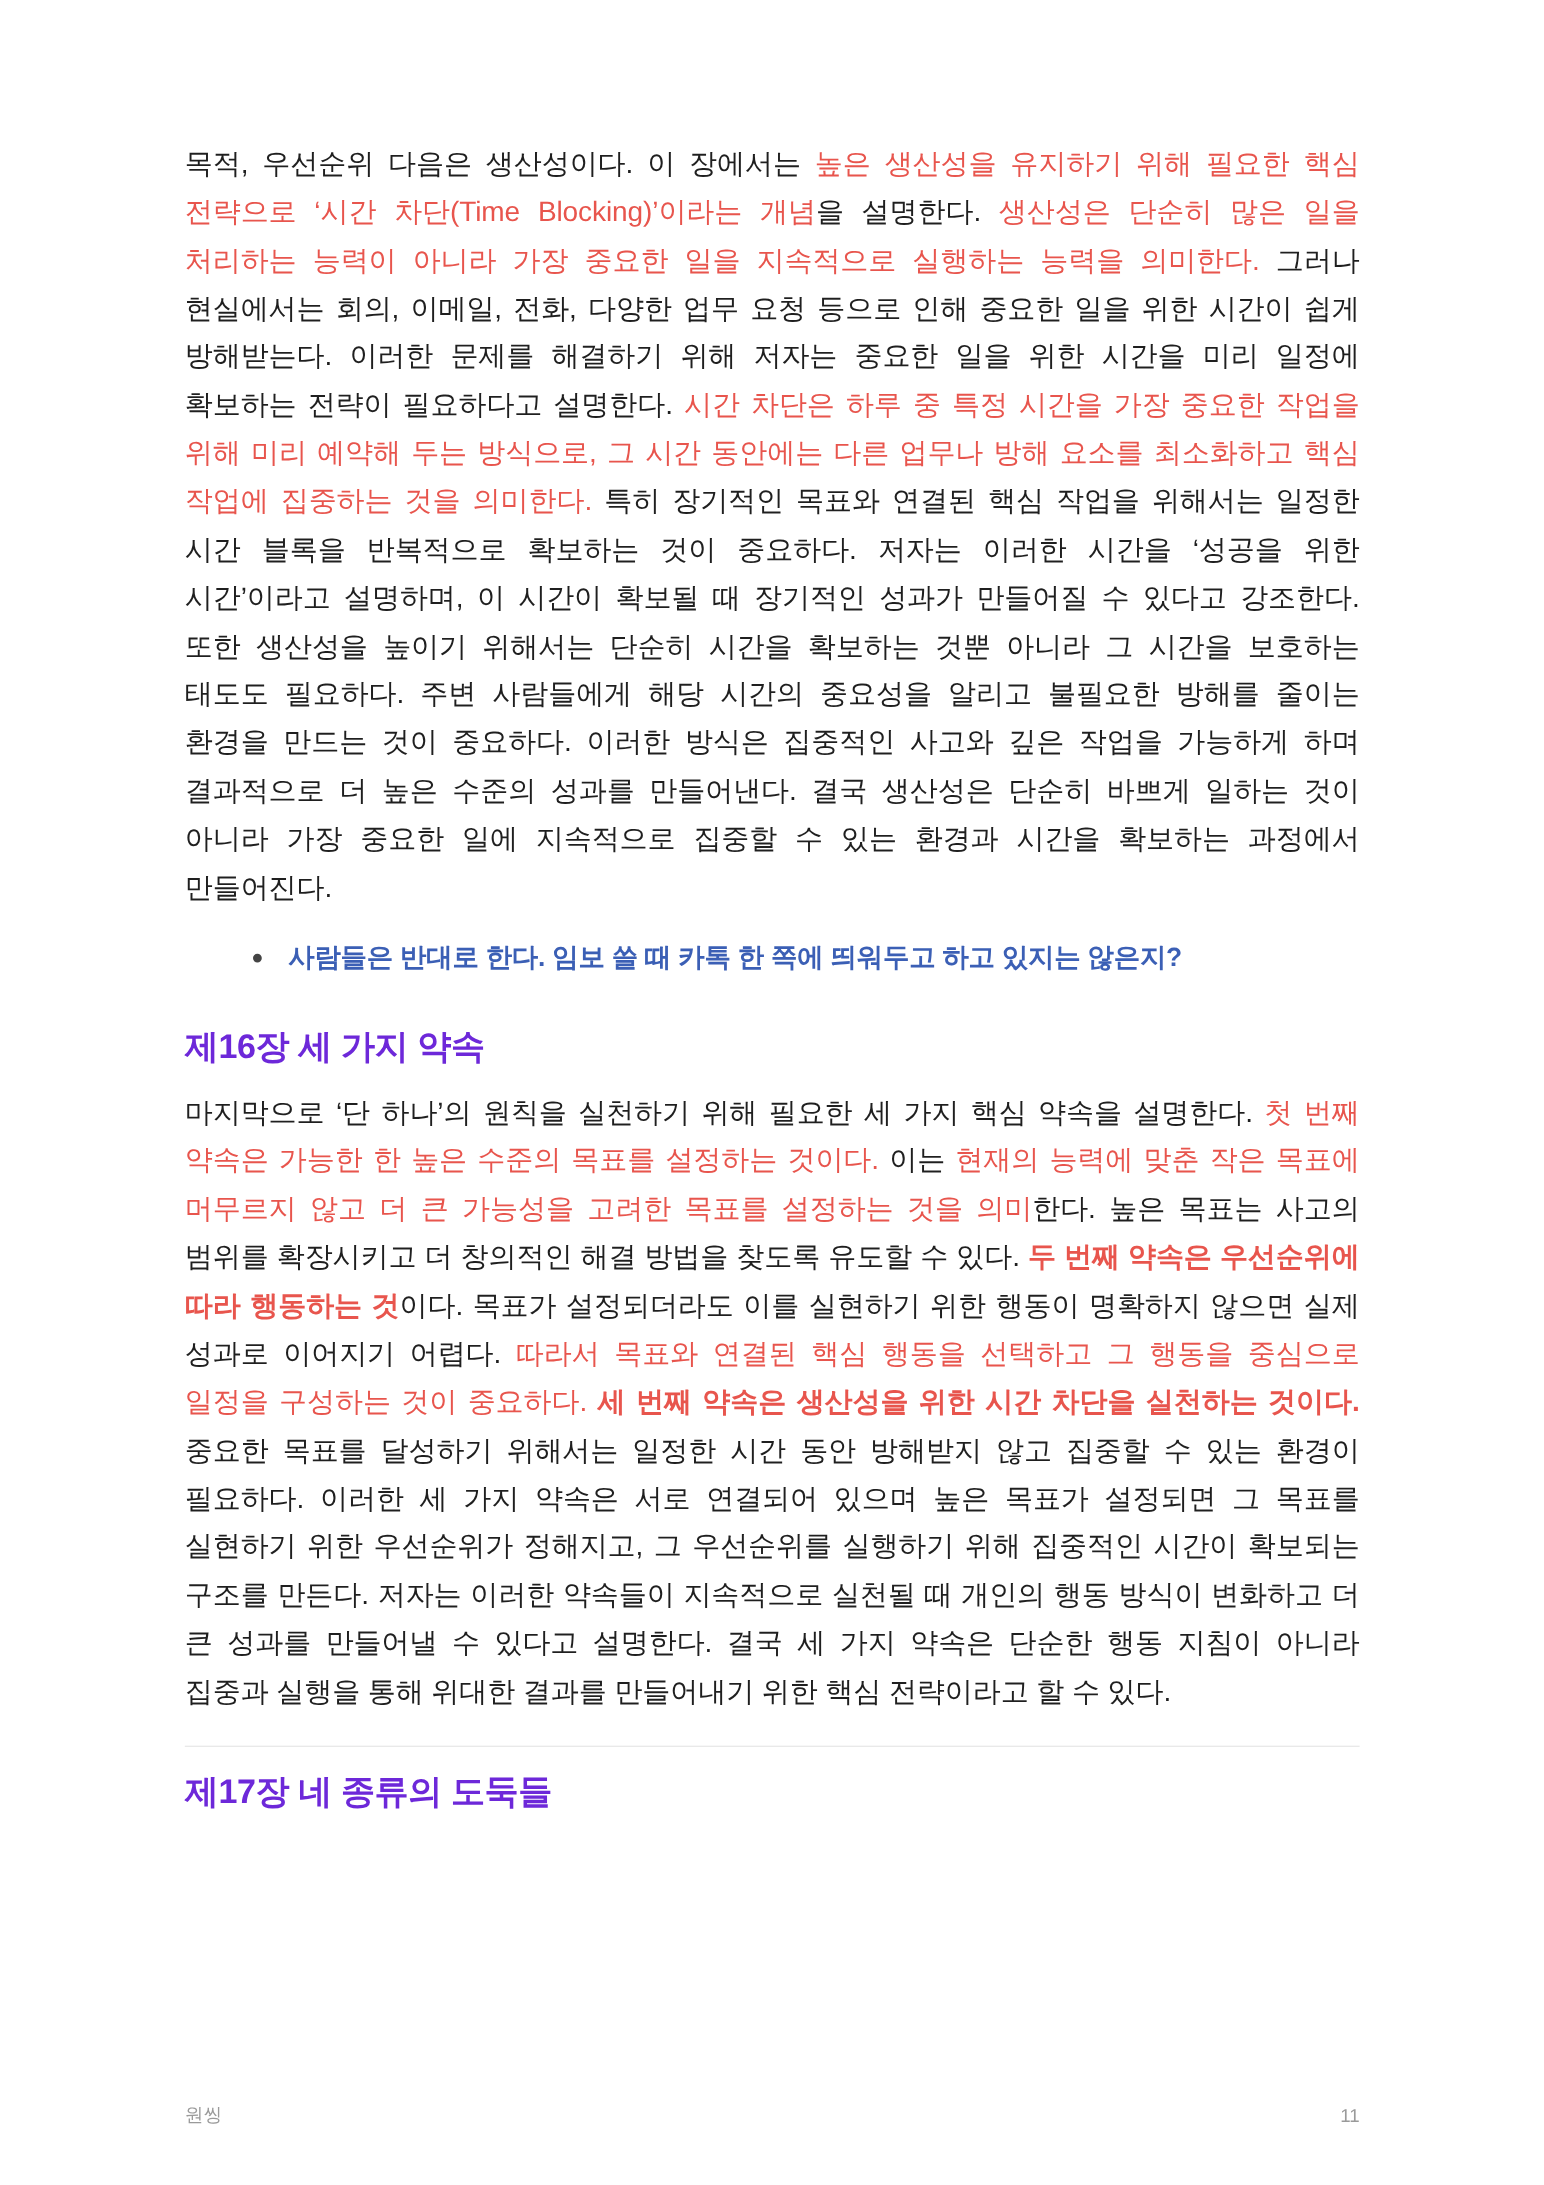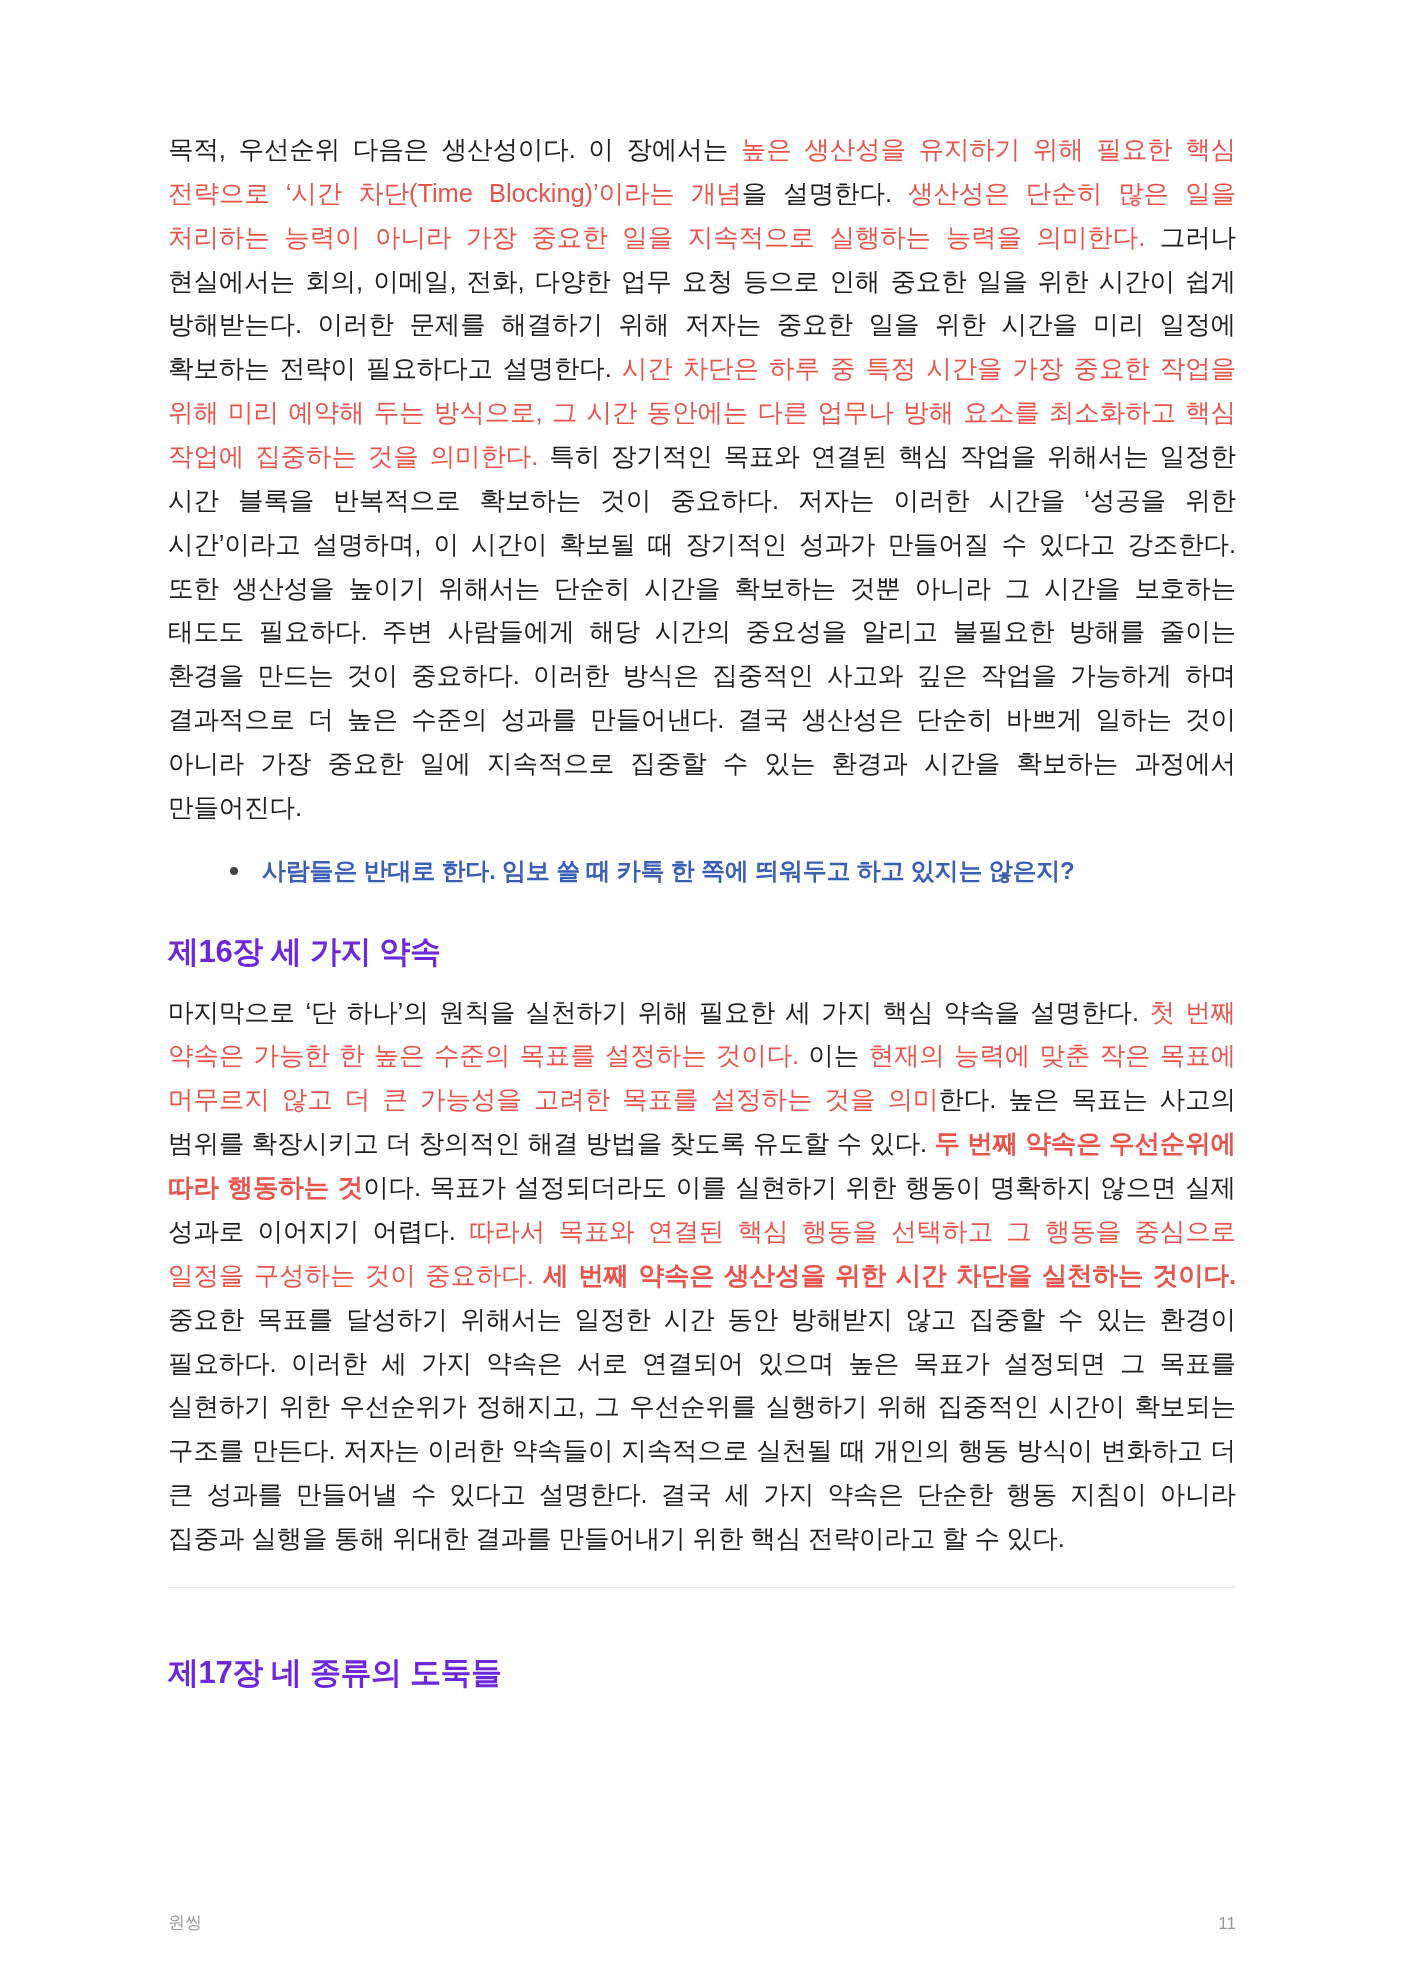--- a/index.html
+++ b/index.html
@@ -41,21 +41,21 @@
     margin: 0 0 6px 0;
   }
   h2.chapter {
     font-size: 31px;
     font-weight: bold;
     color: #6d28d9;
     margin: 40px 0 18px 0;
     letter-spacing: -0.4px;
   }
   h2.chapter.last {
-    margin-top: 64px;
+    margin-top: 20px;
   }
   ul.note-list {
     list-style: none;
     margin: 22px 12px 18px 0;
     padding: 0 0 0 56px;
   }
   ul.note-list li {
     position: relative;
     padding-left: 38px;
     font-size: 24px;

